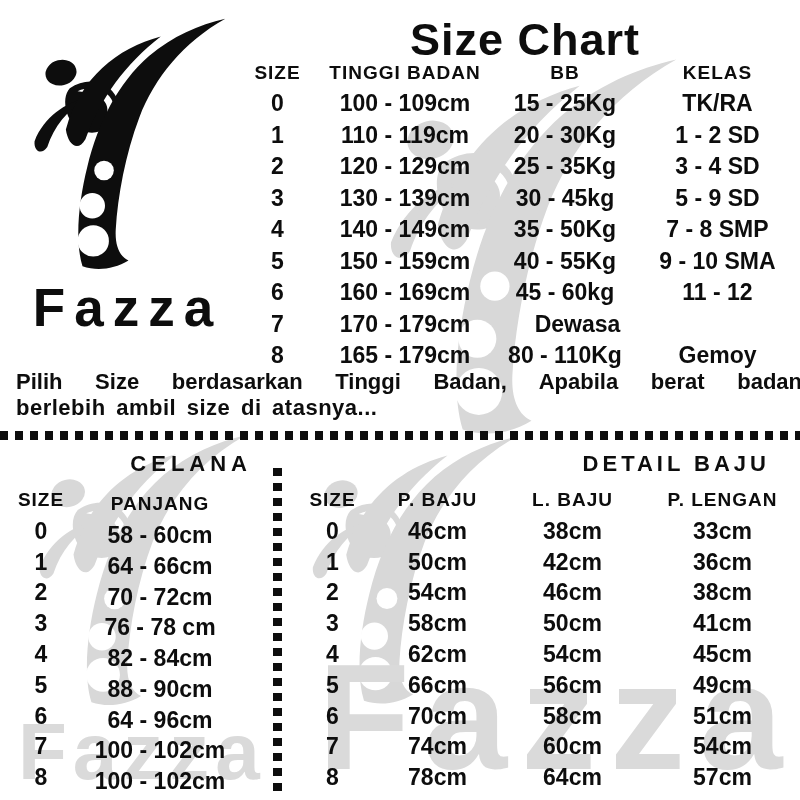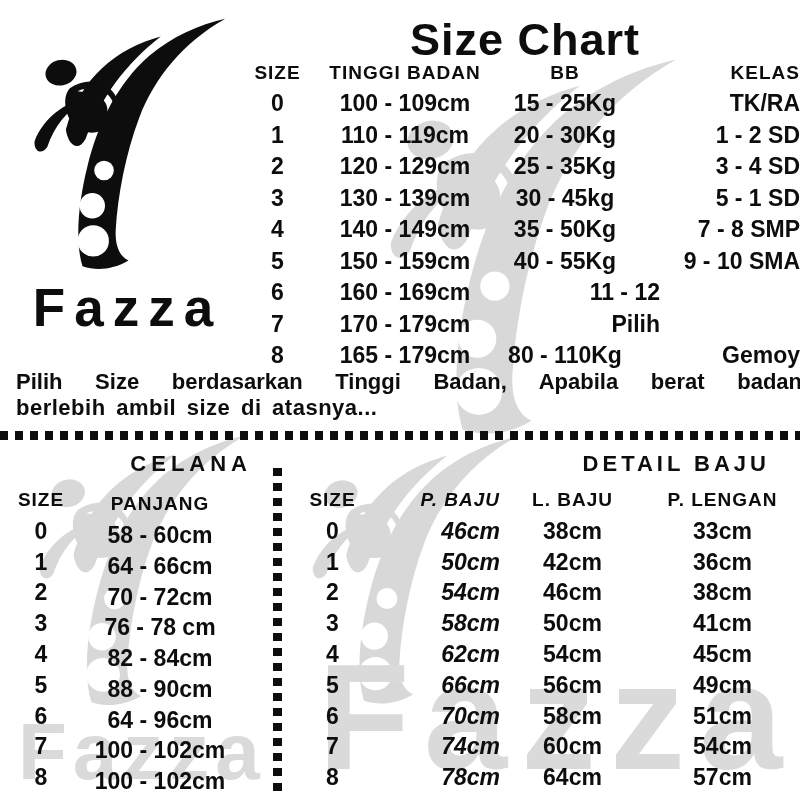--- a/index.html
+++ b/index.html
@@ -29,21 +29,21 @@
   }
   
   .size-table{position:absolute;left:240px;top:58px;width:560px;}
   .tr{display:flex;align-items:center;}
   .size-table .tr{height:31.5px;}
   .size-table .th{font-size:19px;font-weight:bold;letter-spacing:1px;}
   .size-table .td{font-size:23px;font-weight:bold;}
   .size-table .c1{width:75px;text-align:center;}
   .size-table .c2{width:180px;text-align:center;}
   .size-table .c3{width:140px;text-align:center;}
-  .size-table .c4{width:165px;text-align:right;}
+  .size-table .c4{width:165px;text-align:center;}
   .size-table .hr-row{height:30px;}
   
   .note{position:absolute;left:16px;top:369px;width:786px;font-weight:bold;font-size:22px;line-height:26px;}
   .note-l1{text-align:justify;text-align-last:justify;word-spacing:5px;}
   .note-l2{word-spacing:4px;letter-spacing:0.5px;}
   
   .h-divider{
     position:absolute;left:0;top:431px;width:800px;height:9px;
     background:repeating-linear-gradient(90deg,#0d0d0d 0 8px,transparent 8px 15px);
   }
@@ -59,21 +59,21 @@
   .celana .td{font-size:23px;font-weight:bold;}
   .celana .hr-row{height:32px;}
   .celana .c1{width:78px;text-align:center;}
   .celana .c2{width:160px;text-align:center;margin-top:8px;}
   .baju{position:absolute;left:290px;top:444px;width:510px;}
   .baju .tr{height:30.8px;}
   .baju .th{font-size:19px;font-weight:bold;letter-spacing:1px;}
   .baju .td{font-size:23px;font-weight:bold;}
   .baju .hr-row{height:32px;}
   .baju .c1{width:85px;text-align:center;}
-  .baju .c2{width:125px;text-align:right;font-style:italic;}
+  .baju .c2{width:125px;text-align:center;}
   .baju .c3{width:145px;text-align:center;}
   .baju .c4{width:155px;text-align:center;}
   .baju .section-title{letter-spacing:4px;width:480px;}
 </style>
 </head>
 <body>
 
 <div class="page">
 
   <svg width="0" height="0" style="position:absolute" aria-hidden="true">
@@ -148,47 +148,48 @@
             <div class="td c1">2</div>
             <div class="td c2">120 - 129cm</div>
             <div class="td c3">25 - 35Kg</div>
             <div class="td c4">3 - 4 SD</div>
           </div>
 
           <div class="tr">
             <div class="td c1">3</div>
             <div class="td c2">130 - 139cm</div>
             <div class="td c3">30 - 45kg</div>
-            <div class="td c4">5 - 1 SD</div>
+            <div class="td c4">5 - 9 SD</div>
           </div>
 
           <div class="tr">
             <div class="td c1">4</div>
             <div class="td c2">140 - 149cm</div>
             <div class="td c3">35 - 50Kg</div>
             <div class="td c4">7 - 8 SMP</div>
           </div>
 
           <div class="tr">
             <div class="td c1">5</div>
             <div class="td c2">150 - 159cm</div>
             <div class="td c3">40 - 55Kg</div>
             <div class="td c4">9 - 10 SMA</div>
           </div>
 
           <div class="tr">
             <div class="td c1">6</div>
             <div class="td c2">160 - 169cm</div>
+            <div class="td c3">45 - 60kg</div>
             <div class="td c4">11 - 12</div>
           </div>
 
           <div class="tr">
             <div class="td c1">7</div>
             <div class="td c2">170 - 179cm</div>
-            <div class="td c4">Pilih</div>
+            <div class="td c4">Dewasa</div>
           </div>
 
           <div class="tr">
             <div class="td c1">8</div>
             <div class="td c2">165 - 179cm</div>
             <div class="td c3">80 - 110Kg</div>
             <div class="td c4">Gemoy</div>
           </div>
         </div>
     </div>

